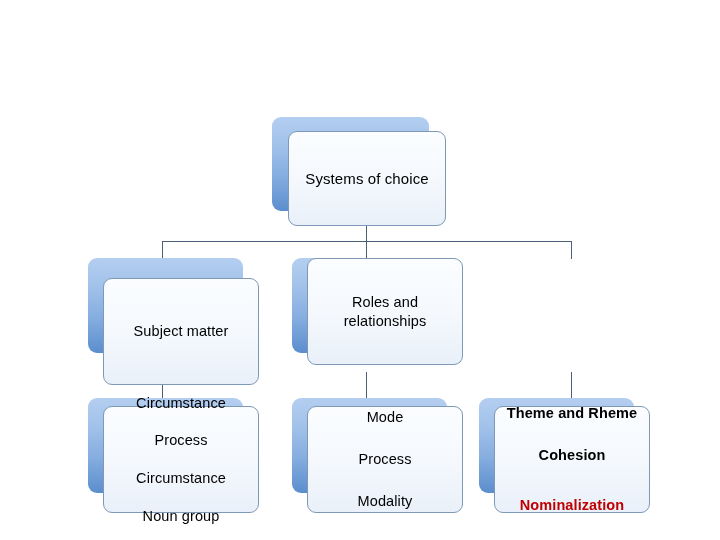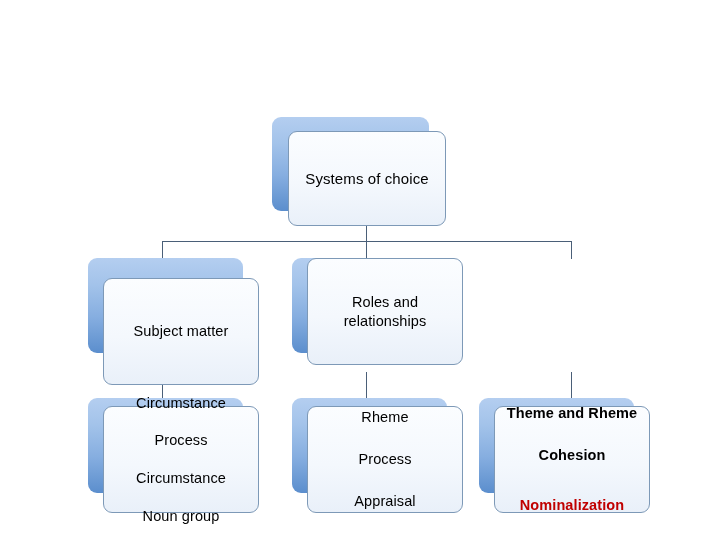--- a/index.html
+++ b/index.html
@@ -99,23 +99,23 @@
           <span>Circumstance</span>
           <span>Noun group</span>
         </div>
     </div>
   </div>
 
   <div class="node r3" style="left:292px;top:398px;width:172px;height:115px;">
     <div class="shadow" style="width:155px;height:95px;"></div>
     <div class="card" style="left:15px;top:8px;width:156px;height:107px;">
         <div class="label lines">
-          <span>Rheme</span>
+          <span>Mode</span>
           <span>Process</span>
-          <span>Appraisal</span>
+          <span>Modality</span>
         </div>
     </div>
   </div>
 
   <div class="node r3" style="left:479px;top:398px;width:172px;height:115px;">
     <div class="shadow" style="width:155px;height:95px;"></div>
     <div class="card" style="left:15px;top:8px;width:156px;height:107px;font-weight:bold;">
         <div class="label lines">
           <span>Theme and Rheme</span>
           <span>Cohesion</span>

